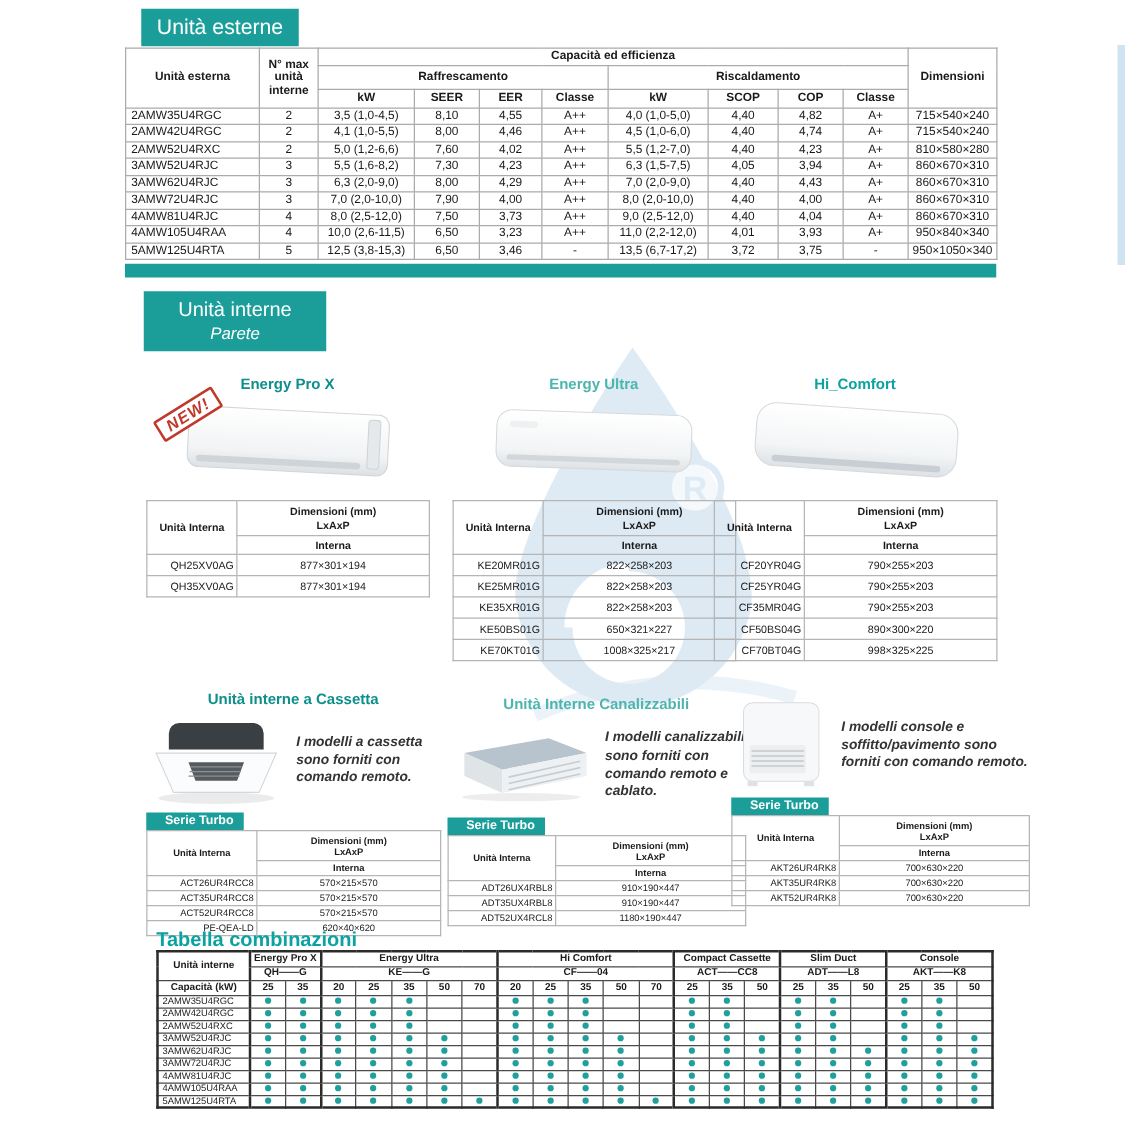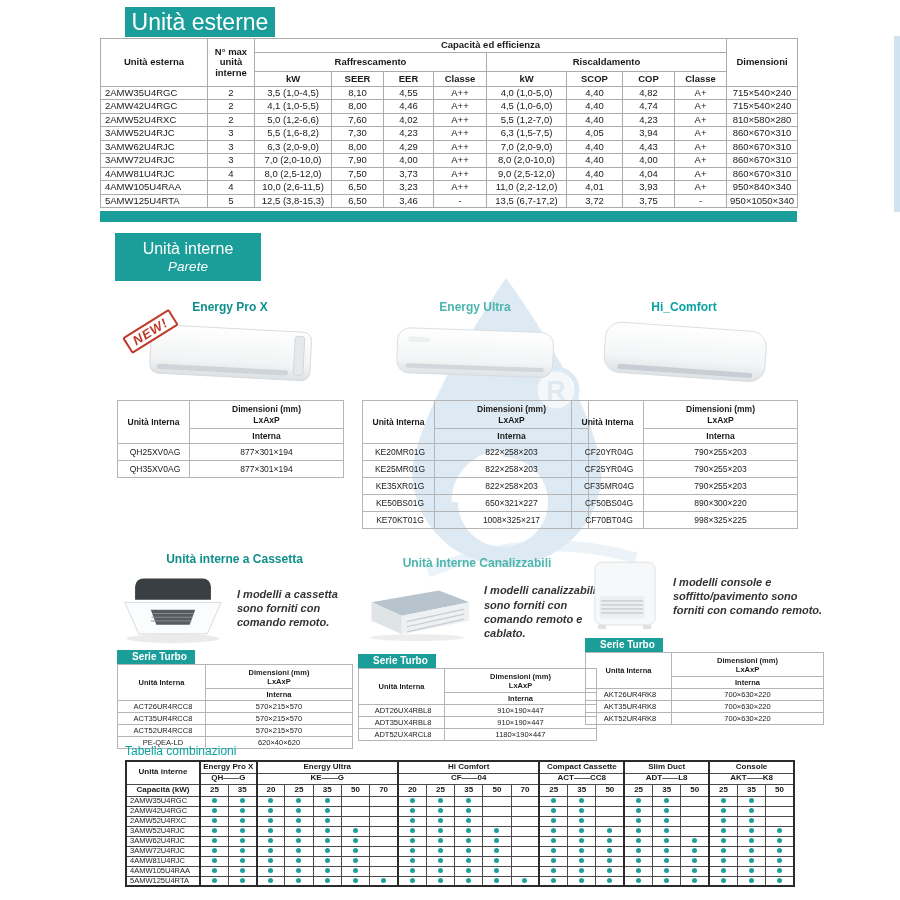--- a/index.html
+++ b/index.html
@@ -6,21 +6,21 @@
     --accent:#1B9E9A; --accent-dark:#0E8F8B; --accent-light:#4CB5AD; --accent-mid:#0BA2A0;
     --dot:#1FA09C; --wm:#BDD7EB;
   }
   *{box-sizing:border-box;margin:0;padding:0}
   body{background:#fff;font-family:"Liberation Sans",sans-serif;color:#1a1a1a}
   .page{position:relative;width:900px;height:900px;background:#fff;overflow:hidden}
   .watermark{position:absolute;left:368px;top:270px;z-index:0;pointer-events:none}
   .edge-sliver{position:absolute;right:0;top:36px;width:6px;height:176px;background:#cfe3f0;z-index:0}
 
   .badge{position:absolute;background:var(--accent);color:#fff;display:flex;flex-direction:column;align-items:center;justify-content:center;z-index:2}
-  .badge-esterne{left:125px;top:7px;width:150px;height:30px;font-size:23px}
+  .badge-esterne{left:113px;top:7px;width:126px;height:30px;font-size:17px}
   .badge-interne{left:115px;top:233px;width:146px;height:48px;font-size:16px;line-height:1.2}
   .badge-interne .it{font-style:italic;font-size:13.5px}
 
   
   table{border-collapse:collapse}
   .ext{position:absolute;left:100px;top:38px;width:697px;table-layout:fixed;font-size:9.5px;z-index:1;background:#fff}
   .ext th,.ext td{border:1px solid #ababab;text-align:center;vertical-align:middle;padding:1px 2px;line-height:1.1}
   .ext thead th{font-weight:bold}
   .ext thead tr:nth-child(1) th{height:14px}
   .ext thead tr:nth-child(2) th{height:19px}
@@ -39,35 +39,35 @@
   .img-box svg{display:block;margin:0 auto}
   .new-stamp{position:absolute;left:6px;top:4px;transform:rotate(-32deg);border:2px solid #c0392b;color:#c0392b;
     background:rgba(255,255,255,.85);font-weight:bold;font-style:italic;font-size:13px;letter-spacing:1px;padding:0 6px;border-radius:2px}
 
   .dim{width:100%;table-layout:fixed;font-size:8.5px;margin-top:2px}
   .dim th,.dim td{border:1px solid #b5b5b5;text-align:center;vertical-align:middle;line-height:1.2;padding:1px 2px}
   .dim thead th{font-weight:bold}
   .dim .dh{height:28px}
   .dim .sub{height:15px}
   .dim tbody td{height:17px}
-  .dim tbody td.first{text-align:center;padding-left:5px}
+  .dim tbody td.first{text-align:right;padding-left:5px}
   .dim .l2{display:block}
 
   
   .csec{position:absolute;width:235px;z-index:1}
   .media{display:flex;align-items:center;gap:8px;height:76px;margin-top:2px}
   .desc{font-style:italic;font-weight:600;font-size:11px;line-height:1.3;color:#333;flex:1}
   .turbo{display:inline-block;background:var(--accent);color:#fff;font-weight:bold;font-size:10px;padding:1px 8px 2px 15px;margin-top:3px}
   .dim.small{font-size:7.5px;margin-top:0}
   .dim.small .dh{height:24px}
   .dim.small .sub{height:12px}
   .dim.small tbody td{height:11px}
 
   
-  .combo-title{position:absolute;left:125px;top:744px;font-weight:normal;font-size:12px;color:var(--accent-mid);z-index:1}
+  .combo-title{position:absolute;left:125px;top:744px;font-weight:bold;font-size:16px;color:var(--accent-mid);z-index:1}
   .combo{position:absolute;left:125px;top:760px;width:670px;table-layout:fixed;font-size:8px;z-index:1}
   .combo th,.combo td{border:1px solid #4a4a4a;text-align:center;vertical-align:middle;padding:0 1px;line-height:1.1}
   .combo{border:2px solid #2b2b2b}
   .combo thead th{font-weight:bold}
   .combo thead tr:nth-child(1) th{height:12px}
   .combo thead tr:nth-child(2) th{height:11px}
   .combo thead tr:nth-child(3) th{height:12px}
   .combo tbody td{height:10px}
   .combo td.model{text-align:left;padding-left:3px;font-size:7.5px;white-space:nowrap}
   .combo .gsep{border-left:2px solid #2b2b2b}

